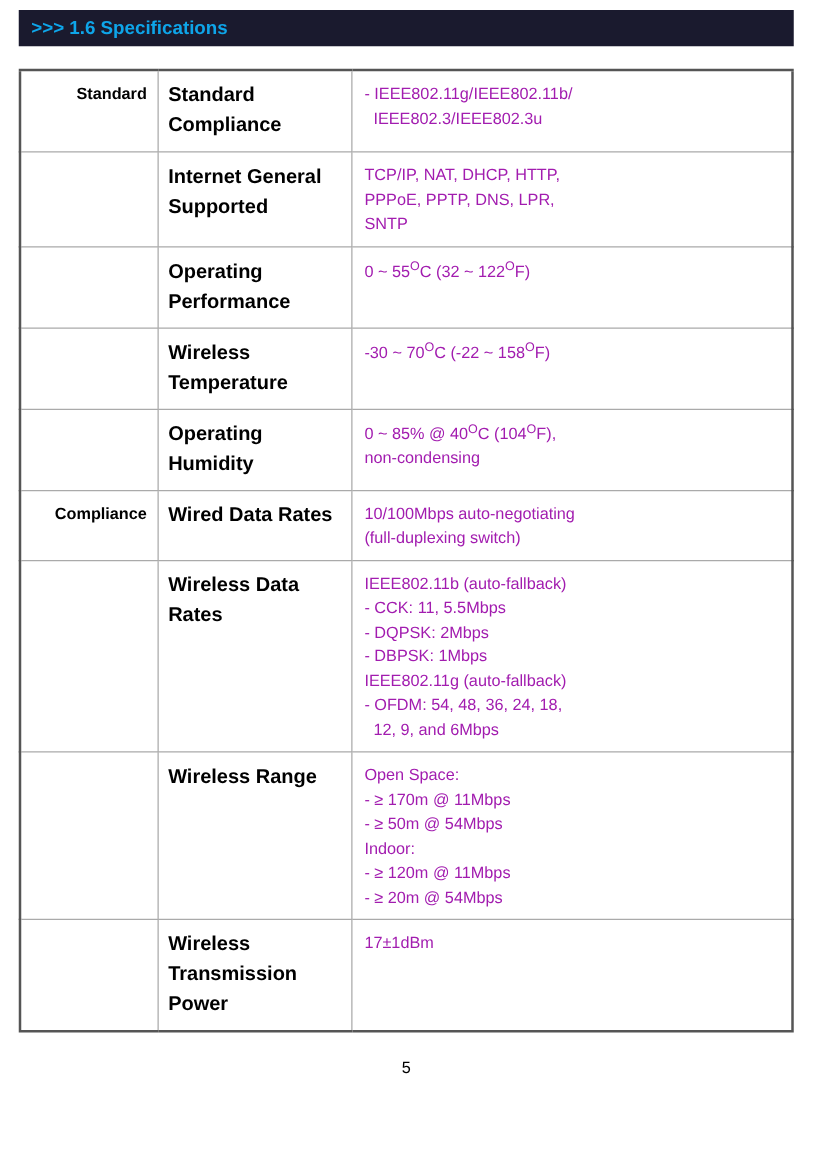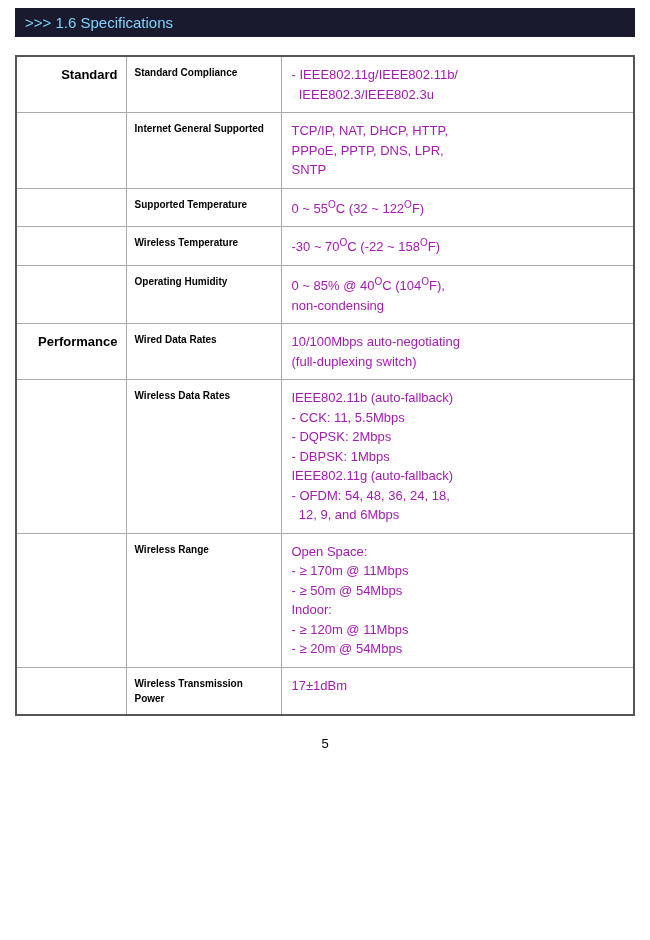--- a/index.html
+++ b/index.html
@@ -16,23 +16,23 @@
     }
 
     .page-wrapper {
       width: 620px;
       margin: 0 auto;
     }
 
     
     .header {
       background: #1a1a2e;
-      color: #7dd3fc;
+      color: #0ea5e9;
       font-size: 15px;
-      font-weight: normal;
+      font-weight: bold;
       padding: 6px 10px;
       margin-top: 8px;
       width: 100%;
     }
 
     
     .spec-table {
       width: 100%;
       border-collapse: collapse;
       border: 2px solid #555;
@@ -53,21 +53,21 @@
       text-align: right;
       vertical-align: top;
       border-right: 1px solid #aaa;
       padding-right: 8px;
       color: #000;
     }
 
     .spec-table .col-feature {
       width: 155px;
       font-weight: bold;
-      font-size: 10px;
+      font-size: 16px;
       vertical-align: top;
       border-right: 1px solid #aaa;
       padding-left: 8px;
       color: #000;
     }
 
     .spec-table .col-value {
       font-size: 13px;
       vertical-align: top;
       color: #a21caf;
@@ -110,35 +110,35 @@
           <td class="col-feature">Standard Compliance</td>
           <td class="col-value">- IEEE802.11g/IEEE802.11b/<br>&nbsp;&nbsp;IEEE802.3/IEEE802.3u</td>
         </tr>
         <tr>
           <td class="col-category"></td>
           <td class="col-feature">Internet General Supported</td>
           <td class="col-value">TCP/IP, NAT, DHCP, HTTP,<br>PPPoE, PPTP, DNS, LPR,<br>SNTP</td>
         </tr>
         <tr>
           <td class="col-category"></td>
-          <td class="col-feature">Supported Temperature</td>
+          <td class="col-feature">Operating Performance</td>
           <td class="col-value">0 ~ 55<sup>O</sup>C (32 ~ 122<sup>O</sup>F)</td>
         </tr>
         <tr>
           <td class="col-category"></td>
           <td class="col-feature">Wireless Temperature</td>
           <td class="col-value">-30 ~ 70<sup>O</sup>C (-22 ~ 158<sup>O</sup>F)</td>
         </tr>
         <tr>
           <td class="col-category"></td>
           <td class="col-feature">Operating Humidity</td>
           <td class="col-value">0 ~ 85% @ 40<sup>O</sup>C (104<sup>O</sup>F),<br>non-condensing</td>
         </tr>
         <tr>
-          <td class="col-category">Performance</td>
+          <td class="col-category">Compliance</td>
           <td class="col-feature">Wired Data Rates</td>
           <td class="col-value">10/100Mbps auto-negotiating<br>(full-duplexing switch)</td>
         </tr>
         <tr>
           <td class="col-category"></td>
           <td class="col-feature">Wireless Data Rates</td>
           <td class="col-value">IEEE802.11b (auto-fallback)<br>- CCK: 11, 5.5Mbps<br>- DQPSK: 2Mbps<br>- DBPSK: 1Mbps<br>IEEE802.11g (auto-fallback)<br>- OFDM: 54, 48, 36, 24, 18,<br>&nbsp;&nbsp;12, 9, and 6Mbps</td>
         </tr>
         <tr>
           <td class="col-category"></td>

